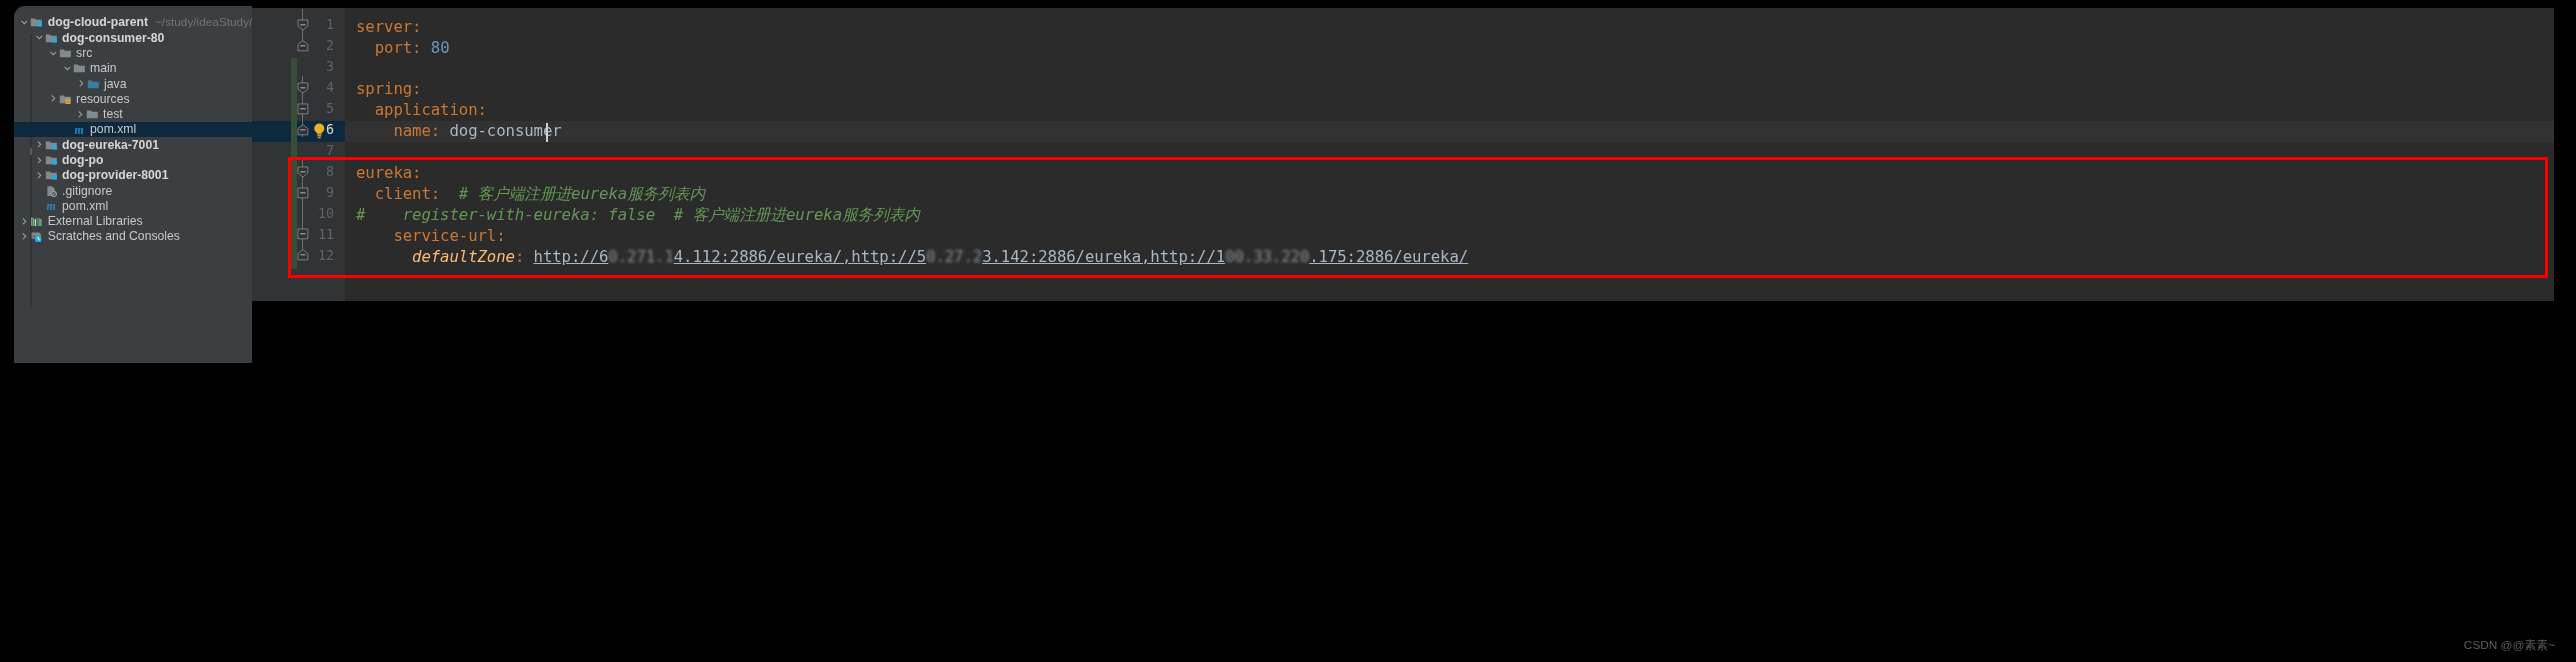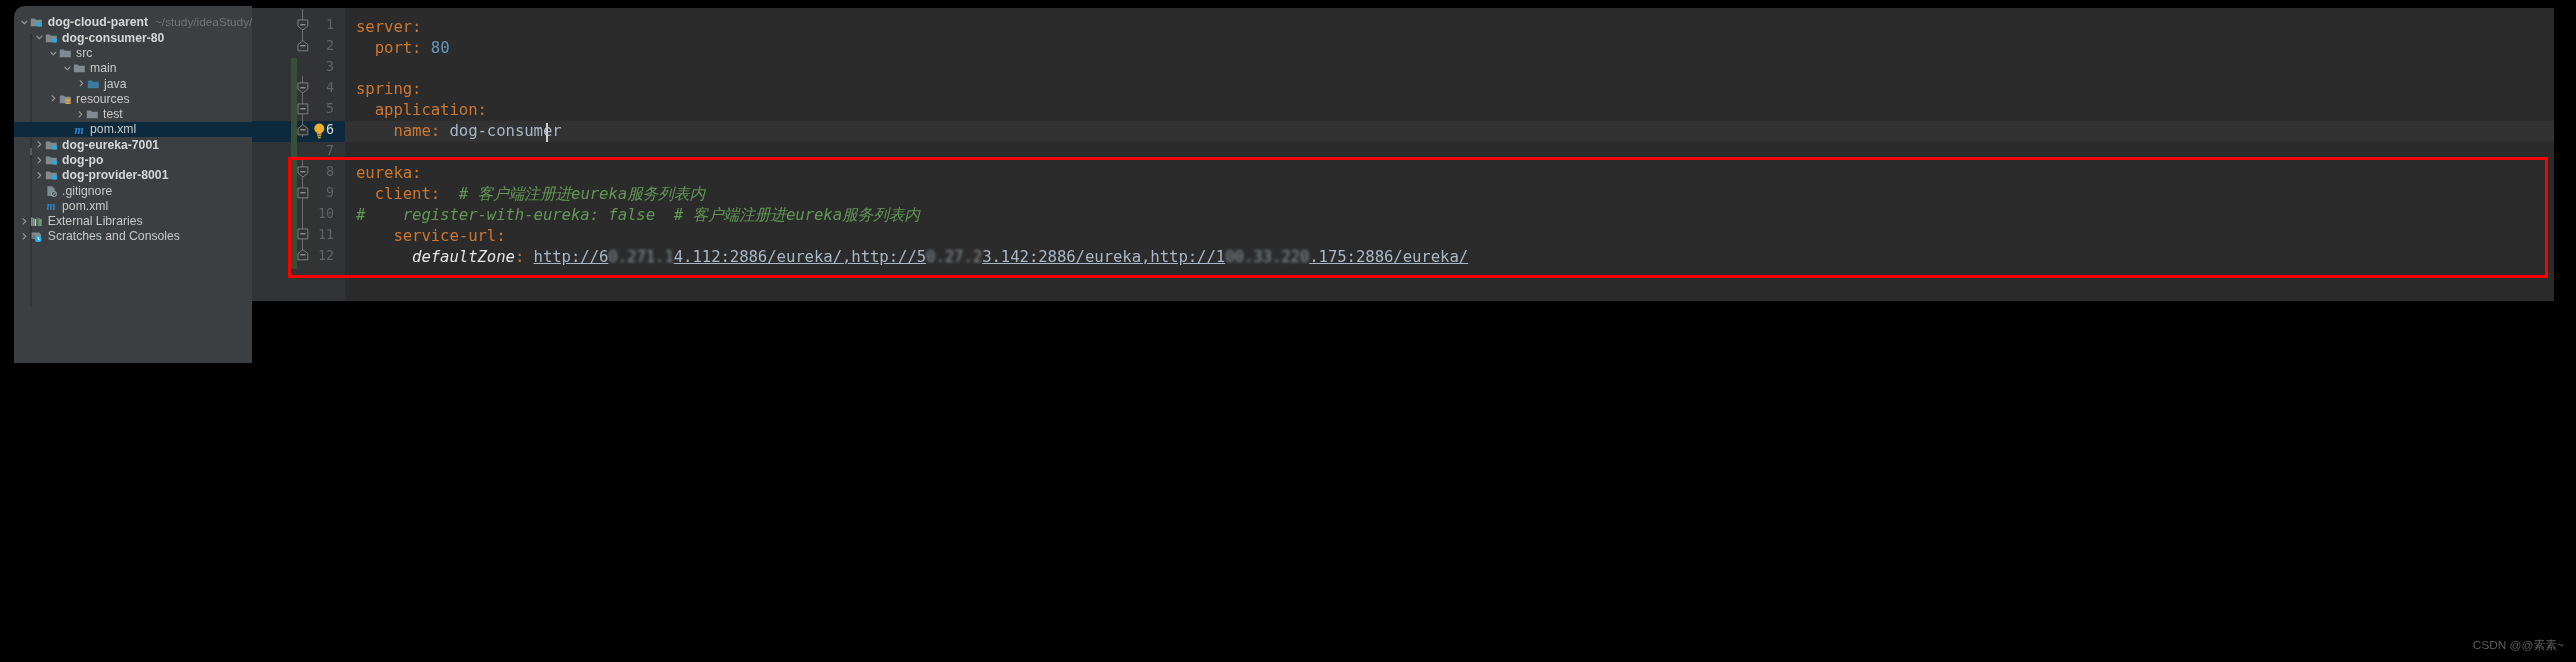--- a/index.html
+++ b/index.html
@@ -145,21 +145,21 @@
   }
   .cur-line-bg {
     position: absolute;
     left: 0; right: 0;
     background: #323232;
   }
   .k   { color: #cc7832; }      
   .n   { color: #6897bb; }      
   .v   { color: #a9b7c6; }      
   .c   { color: #629755; font-style: italic; }  
-  .ki  { color: #e5e5e5; font-style: italic; }  
+  .ki  { color: #fdba74; font-style: italic; }  
   .url { color: #a9b7c6; text-decoration: underline; }
   .blur { color: #8b9398; filter: blur(1.8px); }
 
   
   #caret {
     position: absolute;
     width: 1.6px; height: 19px;
     background: #cfcfcf;
   }
 
@@ -176,21 +176,21 @@
     left: 288px; top: 157px;
     width: 2260px; height: 121px;
     border: 3.1px solid #fc0000;
     box-sizing: border-box;
     pointer-events: none;
   }
 
   
   #watermark {
     position: absolute;
-    right: 12px; bottom: 7.9px;
+    right: 21px; bottom: 7.9px;
     color: #5e5e5e;
     font-size: 11.8px;
     font-family: "Liberation Sans", sans-serif;
   }
 </style>
 </head>
 <body>
 
 <div id="project-tree">
   <div id="sidebar-track"></div>

